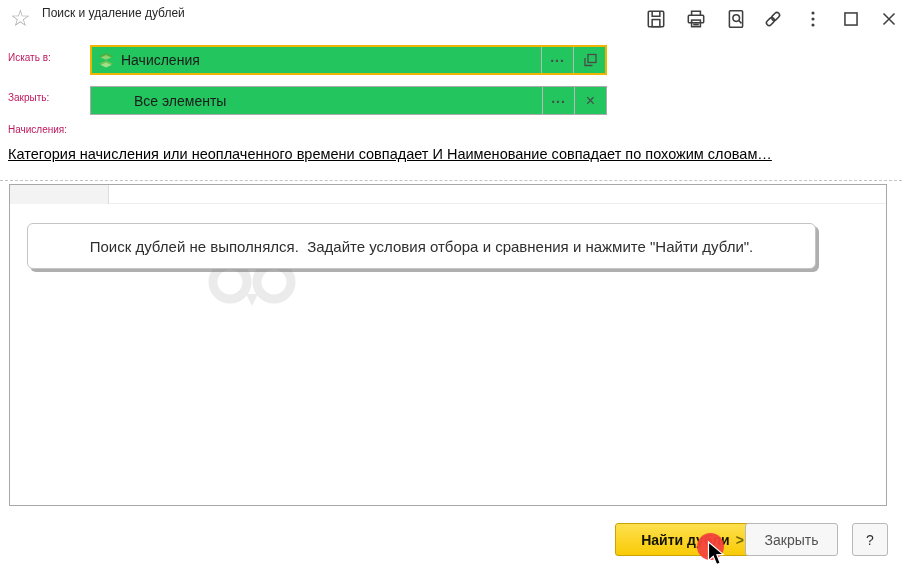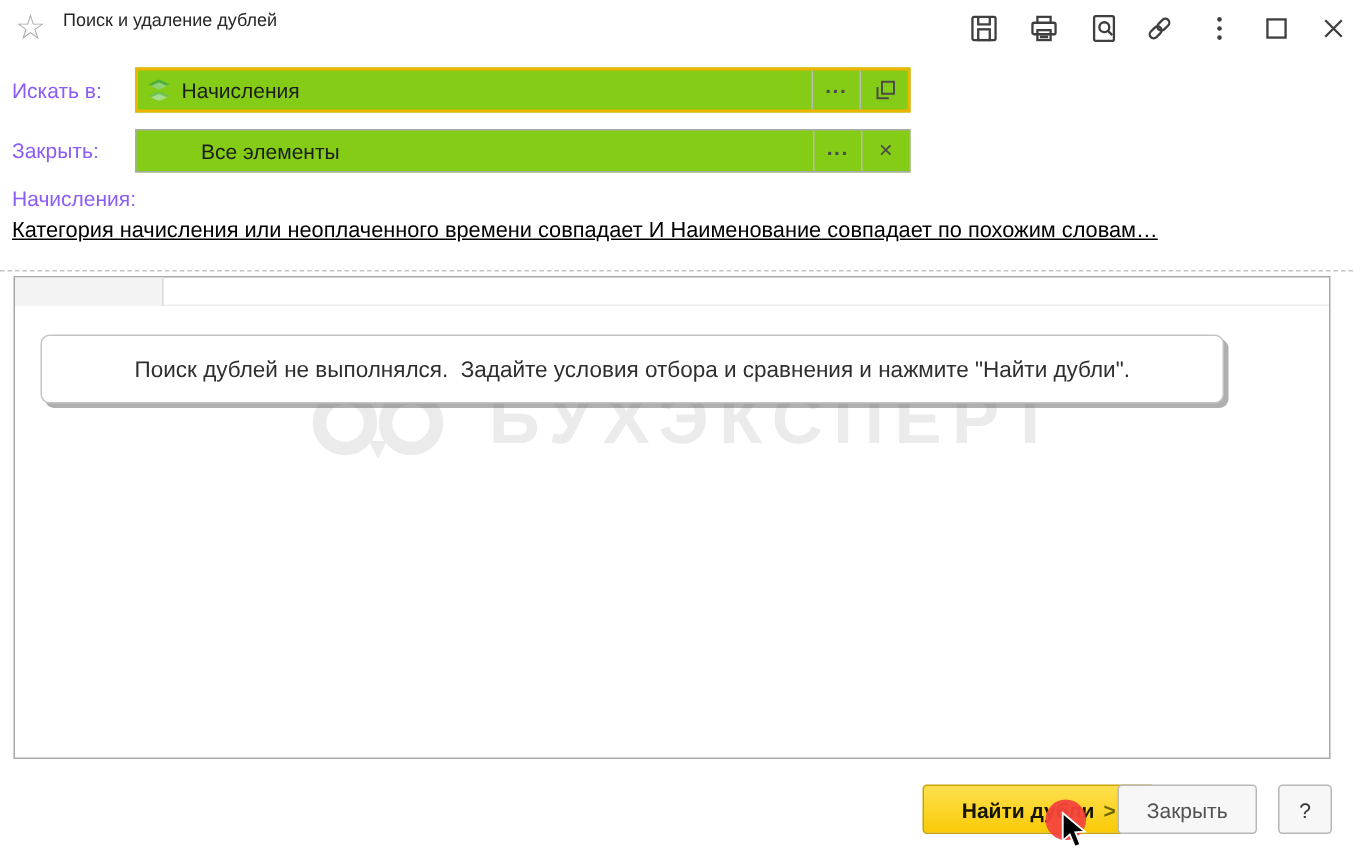--- a/index.html
+++ b/index.html
@@ -8,22 +8,22 @@
   #app {
     position:relative; width:902px; height:571px; background:#ffffff;
     overflow:hidden; font-family:"Liberation Sans", sans-serif;
   }
   
   .star { position:absolute; left:10px; top:4px; font-size:23px; color:#a9a9a9; cursor:pointer; line-height:28px;}
   .title { position:absolute; left:42px; top:6px; font-size:12px; color:#262626; }
   .tb-icon { position:absolute; top:7px; width:24px; height:24px; display:flex; align-items:center; justify-content:center; cursor:pointer; }
   .tb-icon svg { stroke:#3f3f3f; fill:none; stroke-width:1.4; }
   
-  .lbl { position:absolute; left:8px; font-size:14px; color:#8b5cf6; }
-  .field { position:absolute; left:90px; width:517px; background:#84cc16; display:flex; align-items:center; }
+  .lbl { position:absolute; left:8px; font-size:10px; color:#be185d; }
+  .field { position:absolute; left:90px; width:517px; background:#22c55e; display:flex; align-items:center; }
   .field-focus { top:45px; height:30px; border:2px solid #efb400; }
   .field-plain { top:86px; height:29px; border:1px solid #ababab;padding-left:36px; }
   .field .val { font-size:14px; color:#1c1c1c; flex:1 1 auto; white-space:nowrap; overflow:hidden; }
   .cat-icon { width:16px; height:16px; margin:0 7px 0 6px; flex:0 0 auto; }
   .fbtn { flex:0 0 auto; width:32px; height:100%; display:flex; align-items:center; justify-content:center;
           border-left:1px solid #b9b9b9; color:#4a4a4a; font-size:14px; cursor:pointer; }
   .fbtn.dots { letter-spacing:1px; font-weight:bold; padding-bottom:6px; }
   .fbtn svg { stroke:#4a4a4a; fill:none; stroke-width:1.3; }
   .plain-start { padding-left:7px; }
   
@@ -158,21 +158,20 @@
       <g fill="none" stroke="#ebebeb" stroke-width="9">
         <circle cx="30" cy="32" r="17"></circle>
         <circle cx="74" cy="32" r="17"></circle>
       </g>
       <g fill="#ebebeb" stroke="none">
         <polygon points="8,18 26,6 24,20"></polygon>
         <polygon points="96,18 78,6 80,20"></polygon>
         <polygon points="46,44 58,44 52,56"></polygon>
       </g>
     </svg>
-    <div class="wm-text">БУХЭКСПЕРТ</div>
   </div>
 
   <div class="tooltip">Поиск дублей не выполнялся.  Задайте условия отбора и сравнения и нажмите "Найти дубли".</div>
 
   <div class="btn btn-find">
     <span>Найти дубли</span>
     <span class="arrow">&gt;</span>
   </div>
   <div class="btn btn-gray btn-close">Закрыть</div>
   <div class="btn btn-gray btn-help">?</div>

